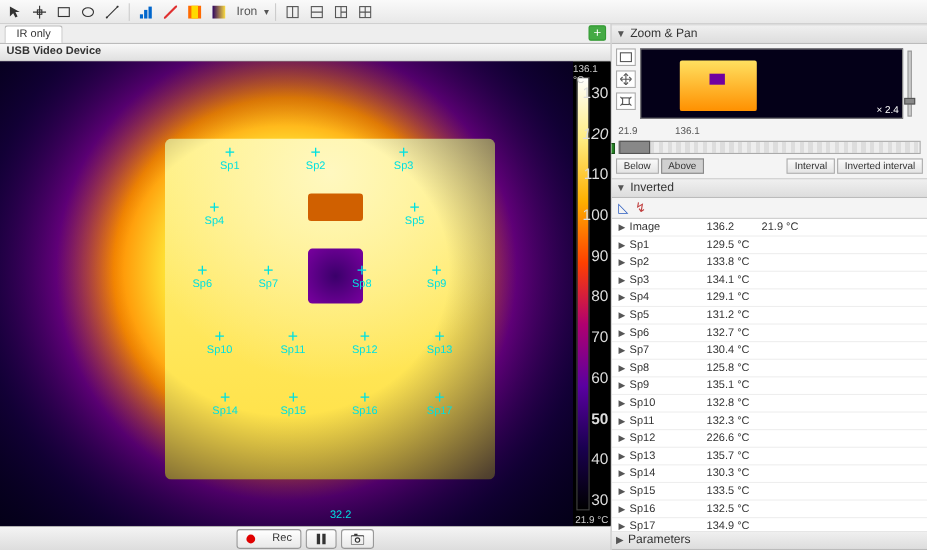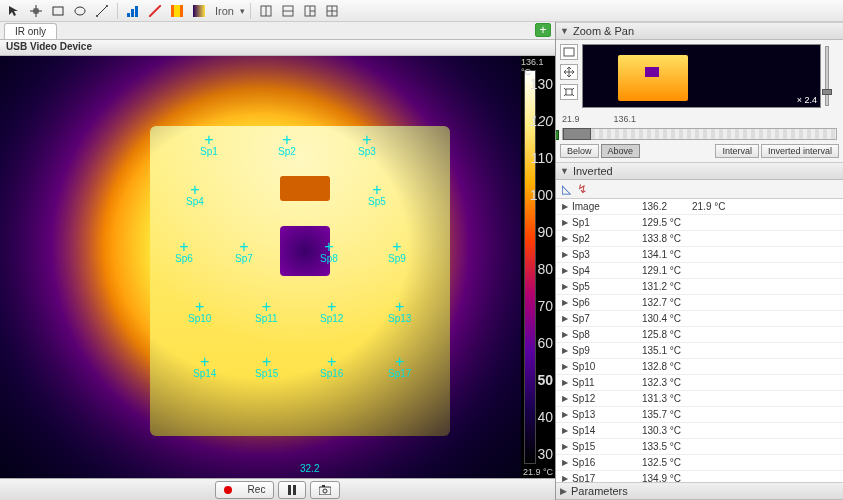--- a/index.html
+++ b/index.html
@@ -367,21 +367,21 @@
           </div>
           <div class="res-row">
             <span class="tri2">▶</span>
             <span class="nm">Sp11</span>
             <span class="v1">132.3 °C</span>
             <span class="v2"></span>
           </div>
           <div class="res-row">
             <span class="tri2">▶</span>
             <span class="nm">Sp12</span>
-            <span class="v1">131.3 °C</span>
+            <span class="v1">226.6 °C</span>
             <span class="v2"></span>
           </div>
           <div class="res-row">
             <span class="tri2">▶</span>
             <span class="nm">Sp13</span>
             <span class="v1">135.7 °C</span>
             <span class="v2"></span>
           </div>
           <div class="res-row">
             <span class="tri2">▶</span>

